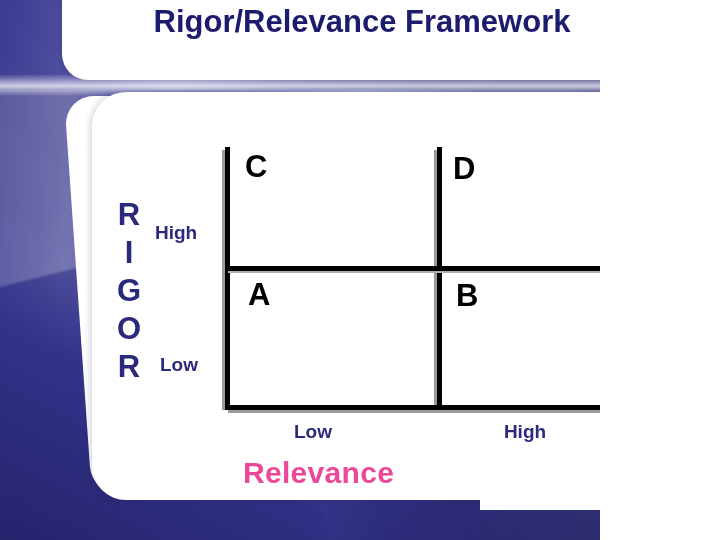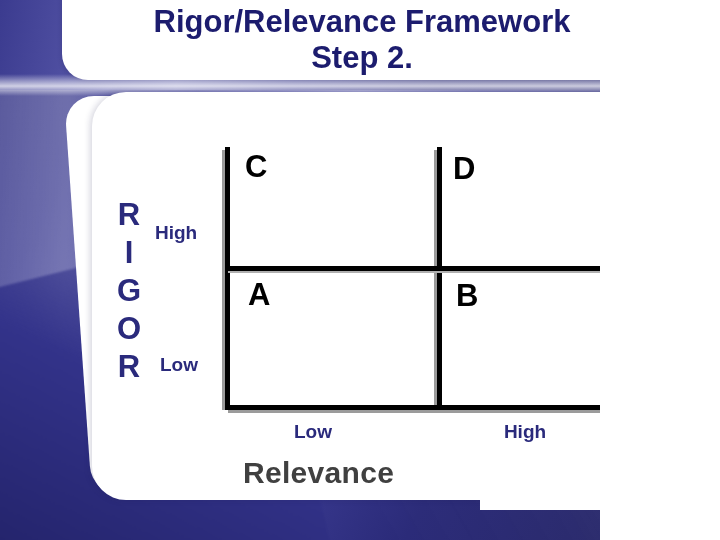--- a/index.html
+++ b/index.html
@@ -192,21 +192,21 @@
     width: 62px;
     text-align: center;
     color: #2a2a7c;
     font-size: 19px;
     font-weight: bold;
   }
   .relevance-word {
     position: absolute;
     left: 243px;
     top: 456px;
-    color: #404040;
+    color: #ec4899;
     font-size: 30px;
     font-weight: bold;
     letter-spacing: 0.3px;
   }
 
   
   .axis-v {
     position: absolute;
     left: 225px;
     top: 147px;
@@ -305,21 +305,20 @@
   <div class="bg-sheen-a"></div>
   <div class="bg-sheen-b"></div>
   <div class="bg-dark-wedge"></div>
 
   <div class="title-band"></div>
   <div class="title-panel"></div>
   <div class="title-band-fade"></div>
 
   <div class="title-text">
     <span>Rigor/Relevance  Framework</span>
-    <span class="title-line2">Step 2.</span>
   </div>
 
   <div class="panel-skew-left"></div>
   <div class="content-panel"></div>
   <div class="panel-notch-right"></div>
 
   <div class="rigor-word">
     <span>R</span>
     <span>I</span>
     <span>G</span>

